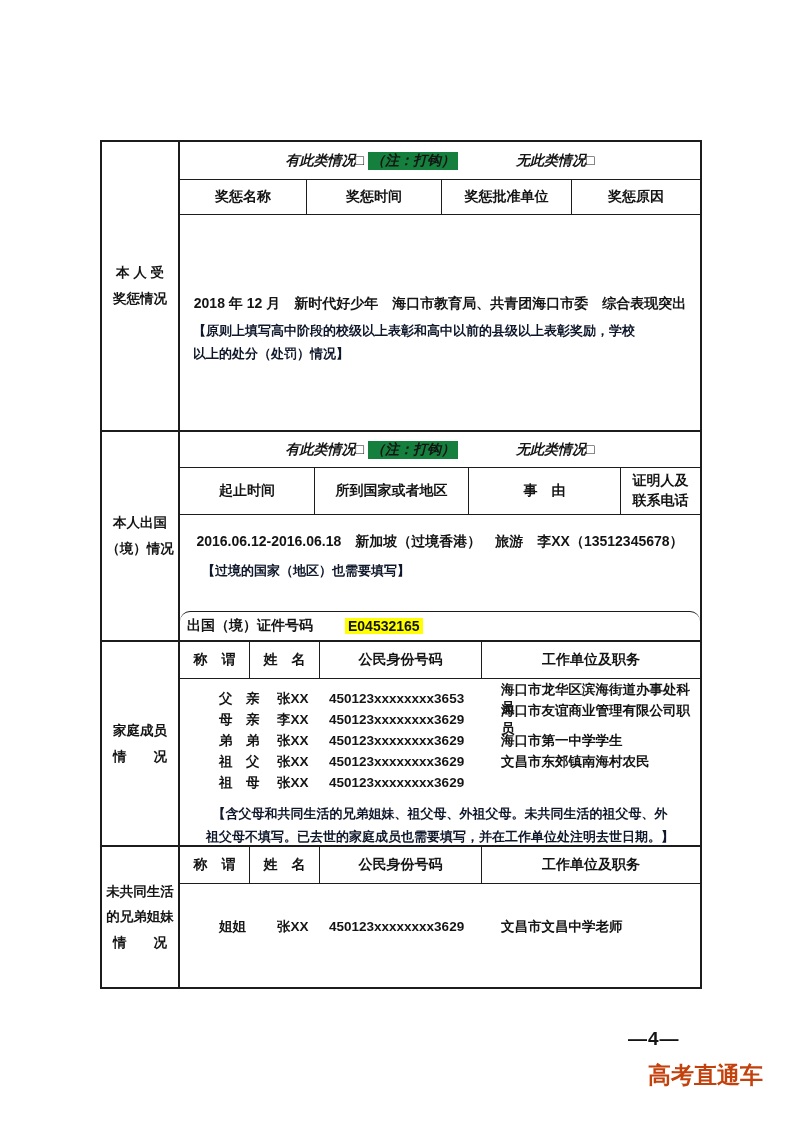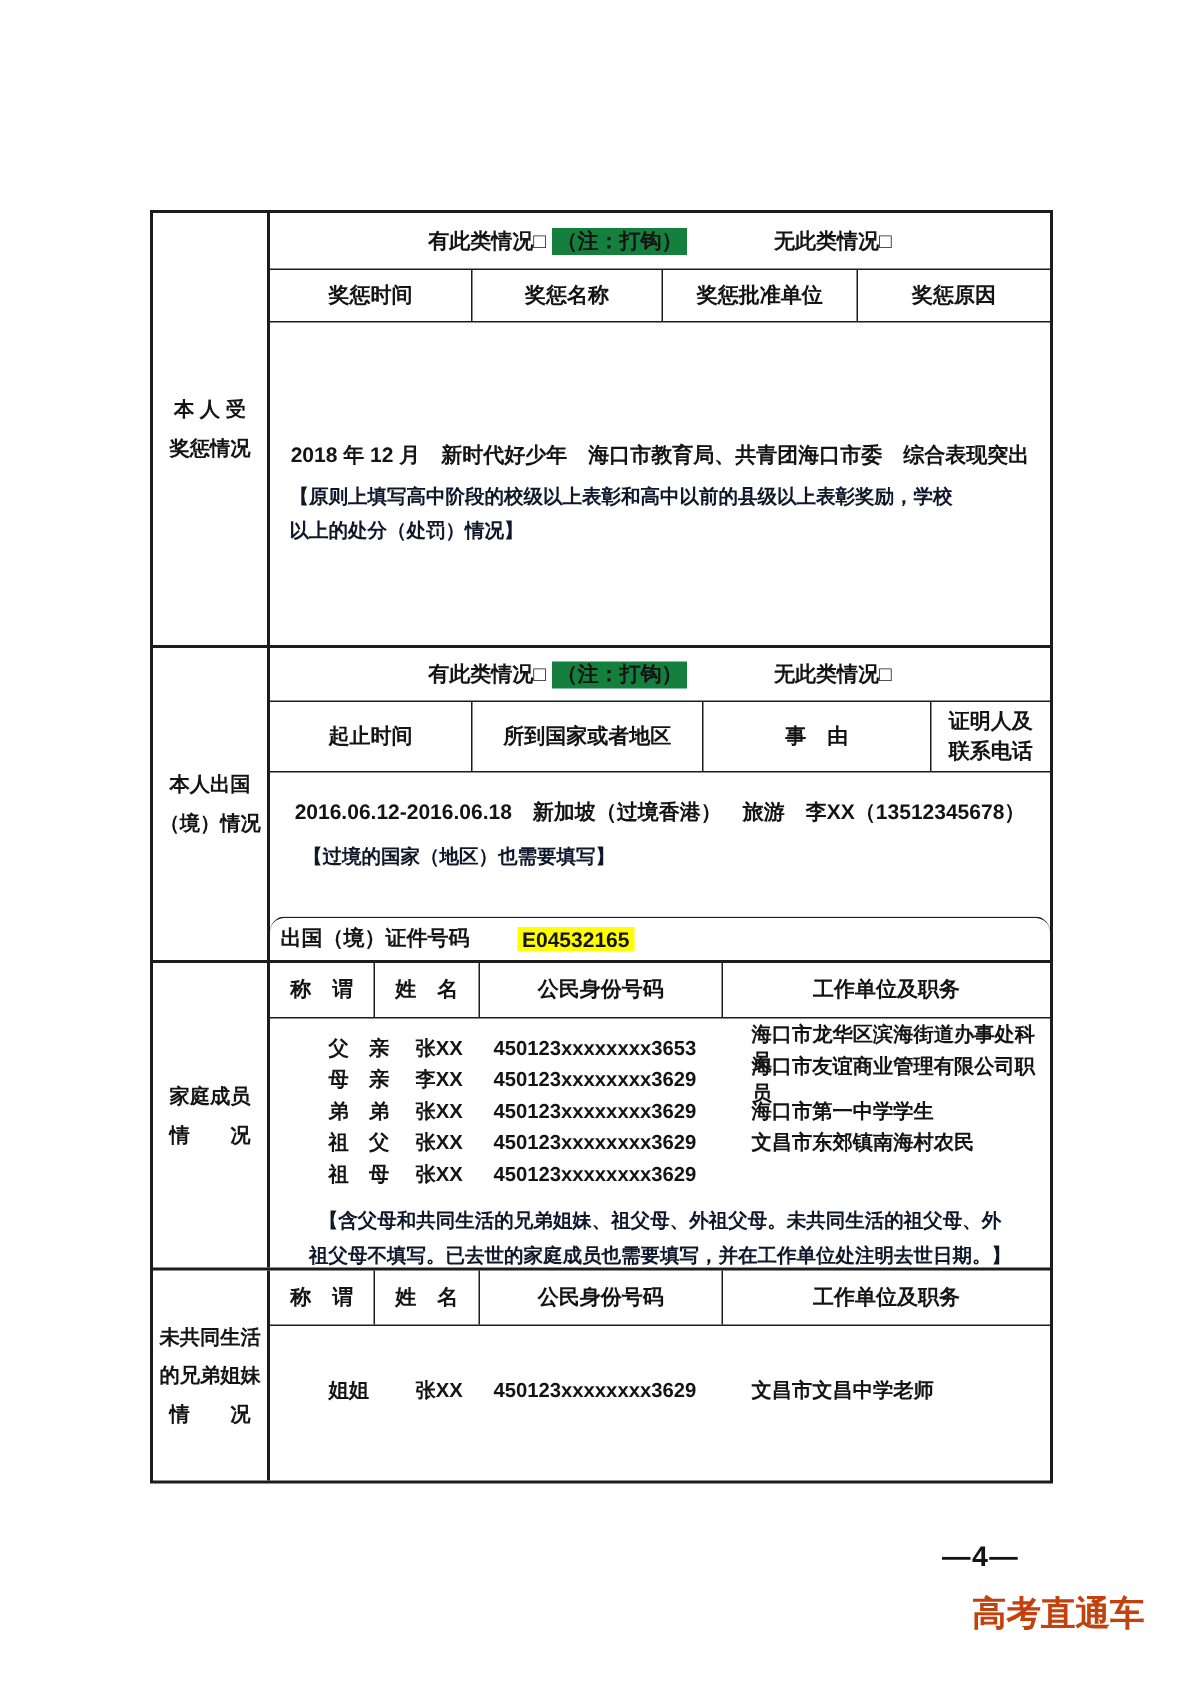--- a/index.html
+++ b/index.html
@@ -22,21 +22,21 @@
 
   .side-label {
     flex:0 0 78px; border-right:2px solid #1c1c1c;
     display:flex; align-items:center; justify-content:center;
     text-align:center; white-space:pre-line; font-size:13.5px; line-height:1.9;
   }
   .sec-body { flex:1; min-width:0; display:flex; flex-direction:column; position:relative; }
 
   .choice-row {
     display:flex; align-items:center; justify-content:center;
-    border-bottom:1.5px solid #1c1c1c; font-size:14px; flex:0 0 auto;
+    border-bottom:1.5px solid #1c1c1c; font-size:14px; flex:0 0 auto;font-style:italic;
   }
   .sec-rewards .choice-row { height:38px; }
   .sec-abroad  .choice-row { height:36px; }
   .green { background:#15803d; padding:0 3px; margin-left:4px; margin-right:58px; }
 
   .hdr-row { display:flex; border-bottom:1.5px solid #1c1c1c; flex:0 0 auto; }
   .sec-rewards .hdr-row { height:35px; }
   .sec-abroad  .hdr-row { height:47px; }
   .sec-family .hdr-row, .sec-siblings .hdr-row { height:37px; }
   .hdr-cell {
@@ -87,22 +87,22 @@
     <div class="section sec-rewards">
       <div class="side-label">本 人 受
 奖惩情况</div>
       <div class="sec-body">
         <div class="choice-row">
           <span>有此类情况□</span>
           <span class="green">（注：打钩）</span>
           <span>无此类情况□</span>
         </div>
         <div class="hdr-row">
+          <div class="hdr-cell w-s1b">奖惩名称</div>
           <div class="hdr-cell w-s1a">奖惩时间</div>
-          <div class="hdr-cell w-s1b">奖惩名称</div>
           <div class="hdr-cell w-s1c">奖惩批准单位</div>
           <div class="hdr-cell">奖惩原因</div>
         </div>
         <div class="free-area">
           <div class="entry-line">2018 年 12 月　新时代好少年　海口市教育局、共青团海口市委　综合表现突出</div>
           <div class="red-note s1-note">【原则上填写高中阶段的校级以上表彰和高中以前的县级以上表彰奖励，学校
 以上的处分（处罚）情况】</div>
         </div>
       </div>
     </div>

